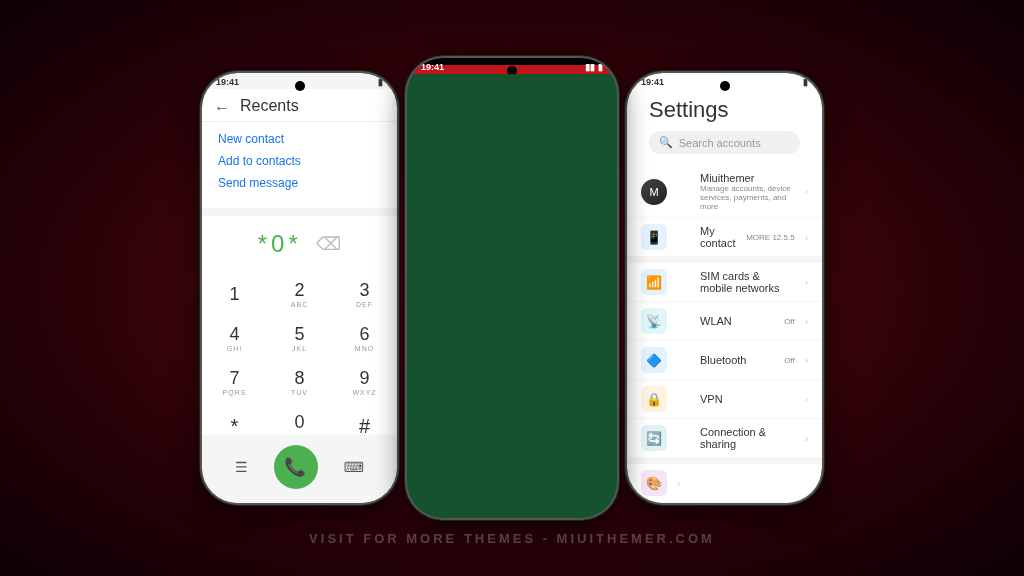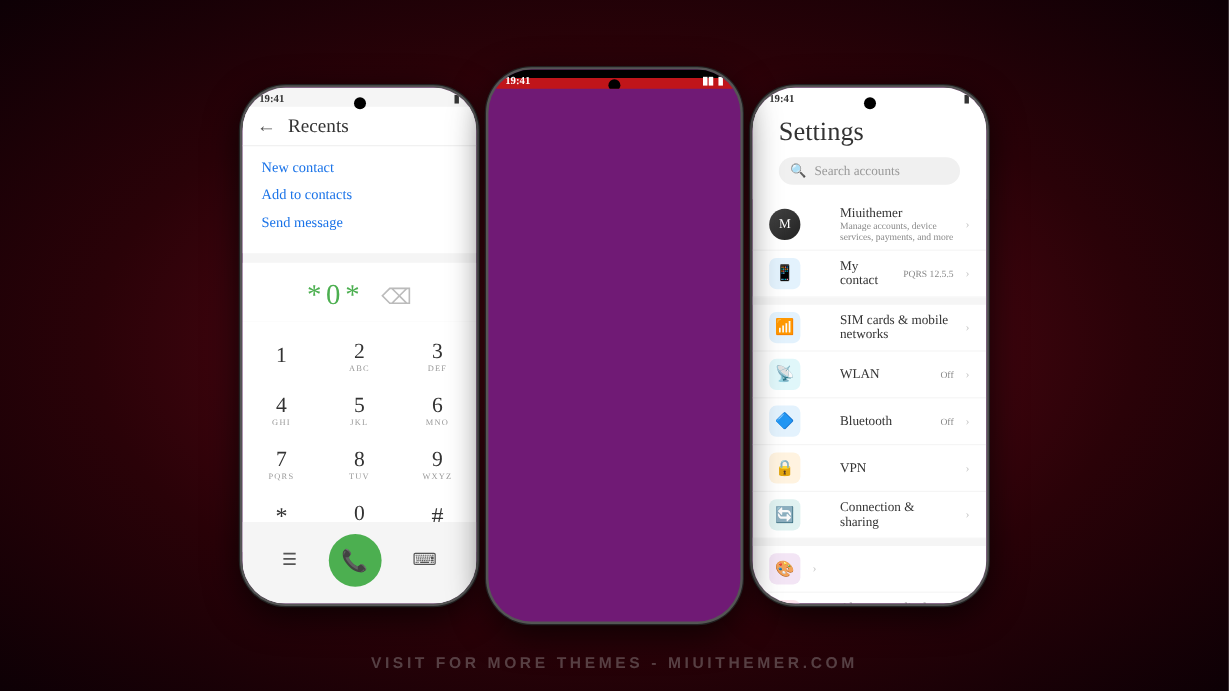--- a/index.html
+++ b/index.html
@@ -10,21 +10,21 @@
       display: flex;
       align-items: center;
       justify-content: center;
       font-family: 'Arial', sans-serif;
       overflow: hidden;
       position: relative;
     }
 
     .watermark {
       position: absolute;
-      bottom: 16px;
+      bottom: 30px;
       left: 50%;
       transform: translateX(-50%);
       color: rgba(180,180,180,0.35);
       font-size: 13px;
       font-weight: bold;
       letter-spacing: 3px;
       white-space: nowrap;
       z-index: 10;
     }
 
@@ -32,27 +32,26 @@
       display: flex;
       align-items: center;
       justify-content: center;
       gap: 10px;
       height: 100%;
     }
 
     
     .phone {
       border-radius: 36px;
-      background: #701a75;
+      background: #14532d;
       box-shadow: 0 0 0 2px #555, 0 0 0 3px #222, 0 8px 30px rgba(0,0,0,0.8);
       position: relative;
       overflow: hidden;
       display: flex;
       flex-direction: column;
-      font-family: Liberation Serif, serif;
     }
 
     .phone-left {
       width: 195px;
       height: 430px;
     }
 
     .phone-center {
       width: 210px;
       height: 460px;
@@ -511,21 +510,21 @@
             <div class="settings-item-sub">Manage accounts, device services, payments, and more</div>
           </div>
           <span class="settings-item-arrow">›</span>
         </div>
 
         <div class="settings-item">
           <div class="settings-item-icon ic-blue">📱</div>
           <div class="settings-item-content">
             <div class="settings-item-title">My contact</div>
           </div>
-          <span class="settings-item-badge">PQRS 12.5.5</span>
+          <span class="settings-item-badge">MORE 12.5.5</span>
           <span class="settings-item-arrow">›</span>
         </div>
 
         <div class="settings-divider"></div>
 
         <div class="settings-item">
           <div class="settings-item-icon ic-blue">📶</div>
           <div class="settings-item-content">
             <div class="settings-item-title">SIM cards &amp; mobile networks</div>
           </div>

